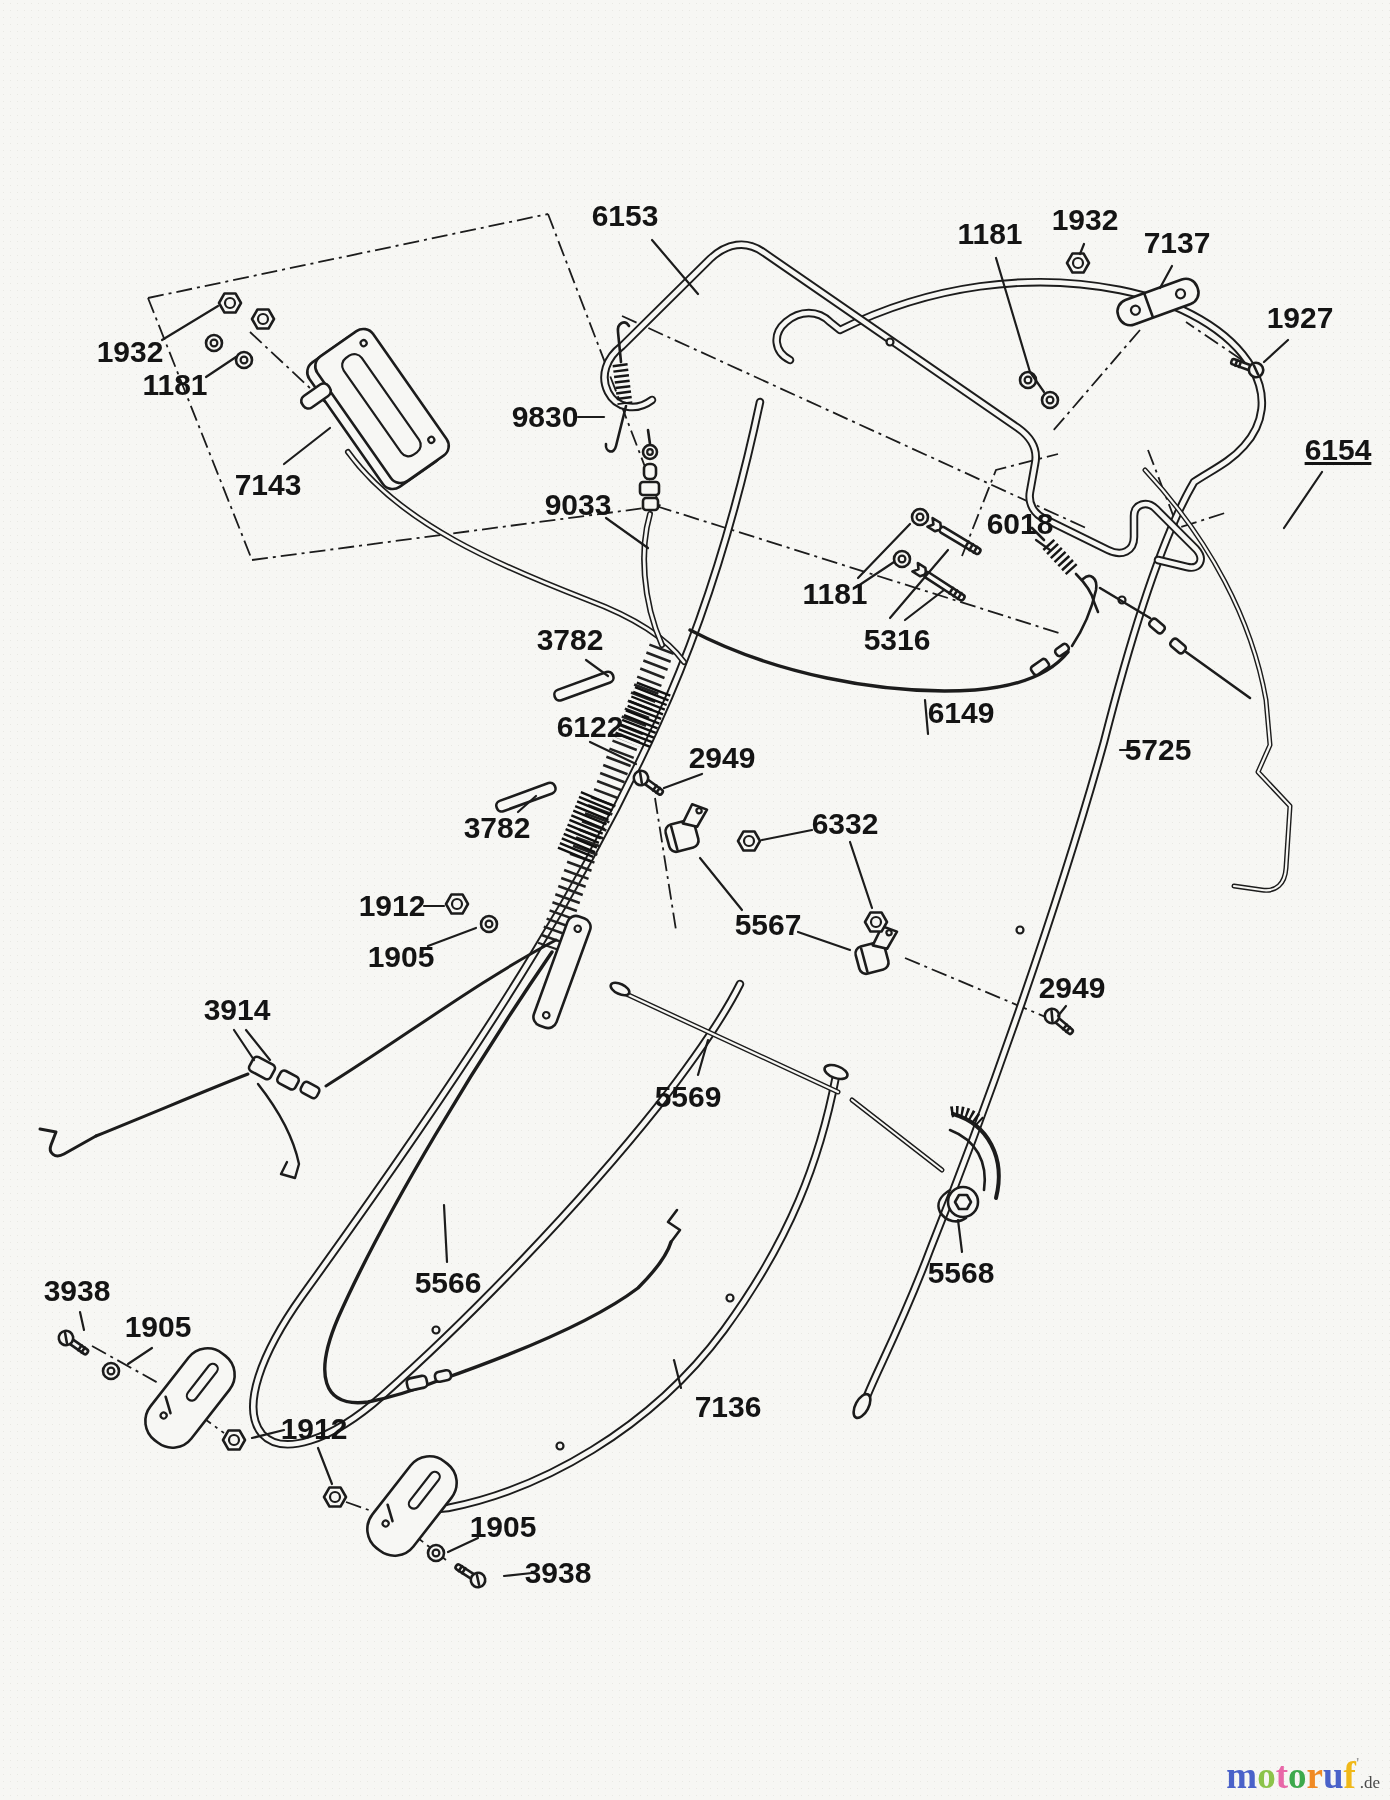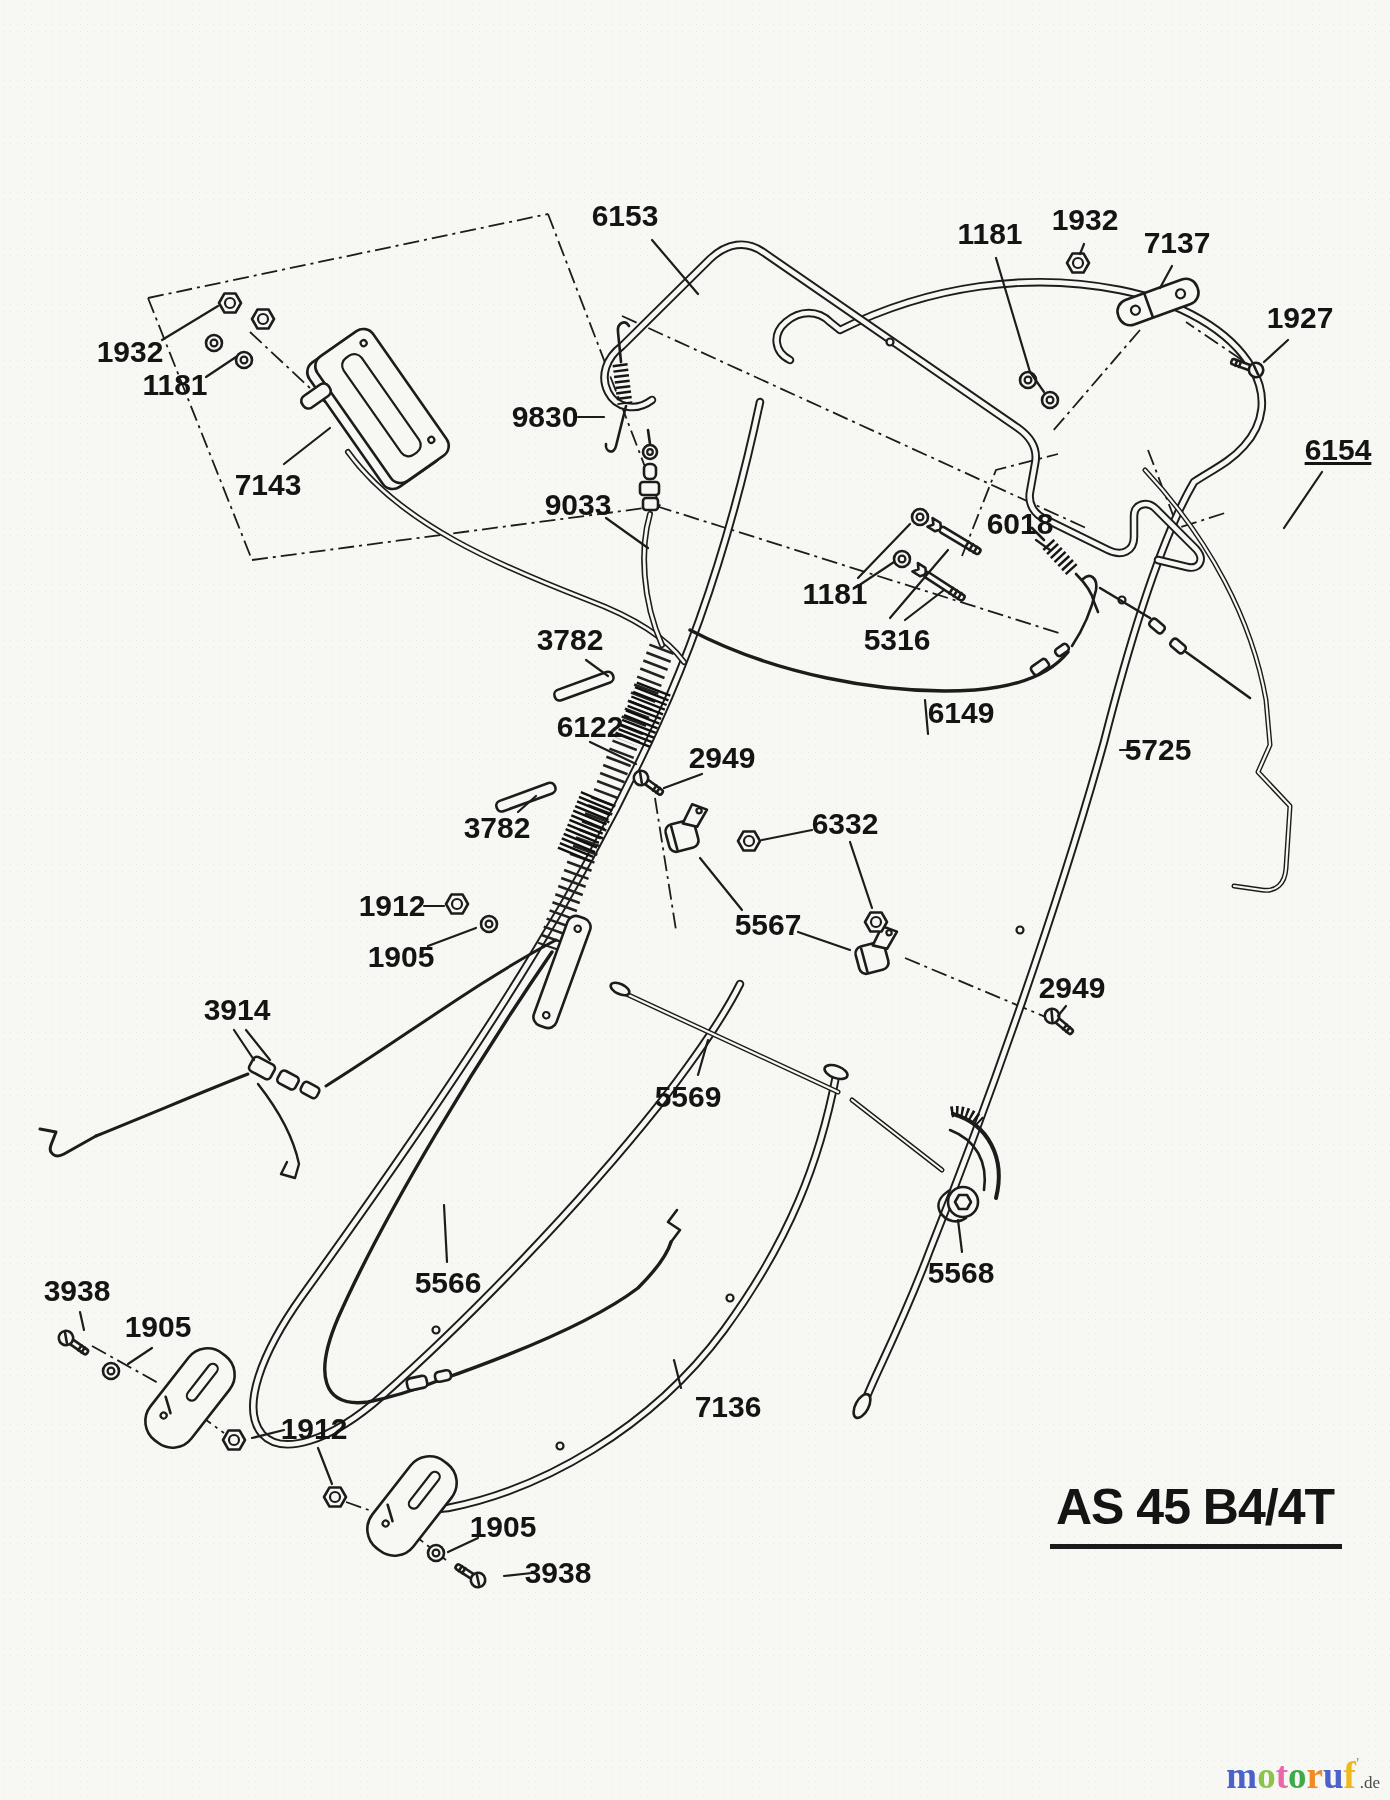--- a/index.html
+++ b/index.html
@@ -399,19 +399,18 @@
       <div class="part-label" style="left: 448px; top: 1283px;">5566</div>
       <div class="part-label" style="left: 961px; top: 1273px;">5568</div>
       <div class="part-label" style="left: 77px; top: 1291px;">3938</div>
       <div class="part-label" style="left: 158px; top: 1327px;">1905</div>
       <div class="part-label" style="left: 314px; top: 1429px;">1912</div>
       <div class="part-label" style="left: 683px; top: 1407px; margin-left: 45px;">7136</div>
       <div class="part-label" style="left: 503px; top: 1527px;">1905</div>
       <div class="part-label" style="left: 558px; top: 1573px;">3938</div>
     </div>
 
-<div class="model-label">AS 45 B4/4T</div>
 
 <div class="logo">
   <span id="logo-word"><span class="lt" style="color: rgb(74, 98, 201);">m</span><span class="lt" style="color: rgb(140, 195, 74);">o</span><span class="lt" style="color: rgb(232, 104, 168);">t</span><span class="lt" style="color: rgb(61, 169, 76);">o</span><span class="lt" style="color: rgb(240, 138, 36);">r</span><span class="lt" style="color: rgb(74, 98, 201);">u</span><span class="lt" style="color: rgb(240, 184, 24);">f</span></span><span class="mark">'</span><span class="suffix">.de</span>
 </div>
 
 </div>
 
 </body></html>

